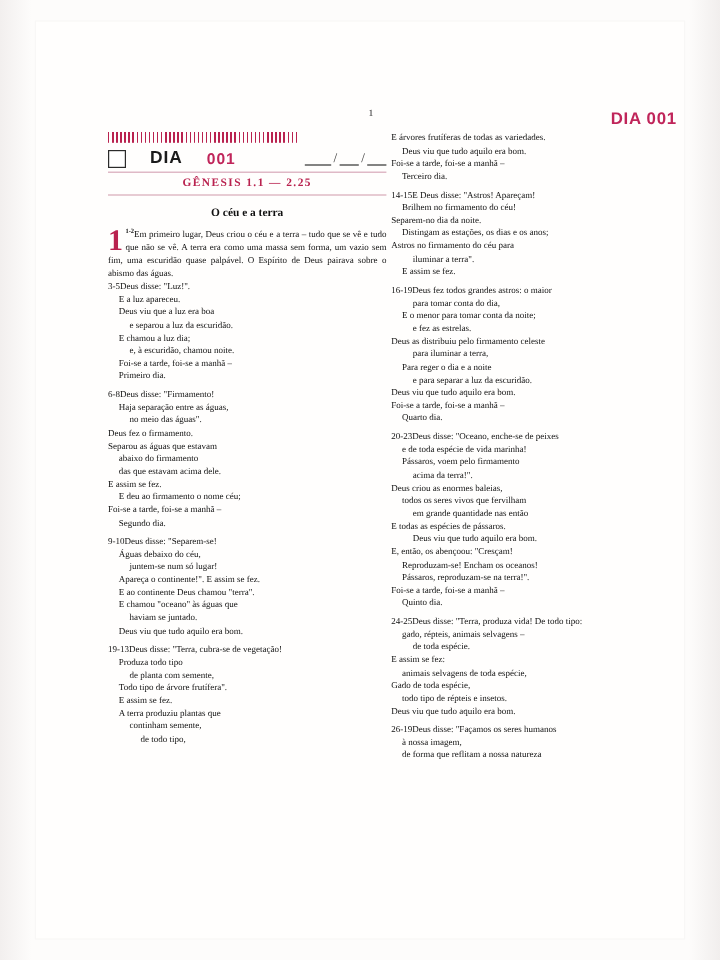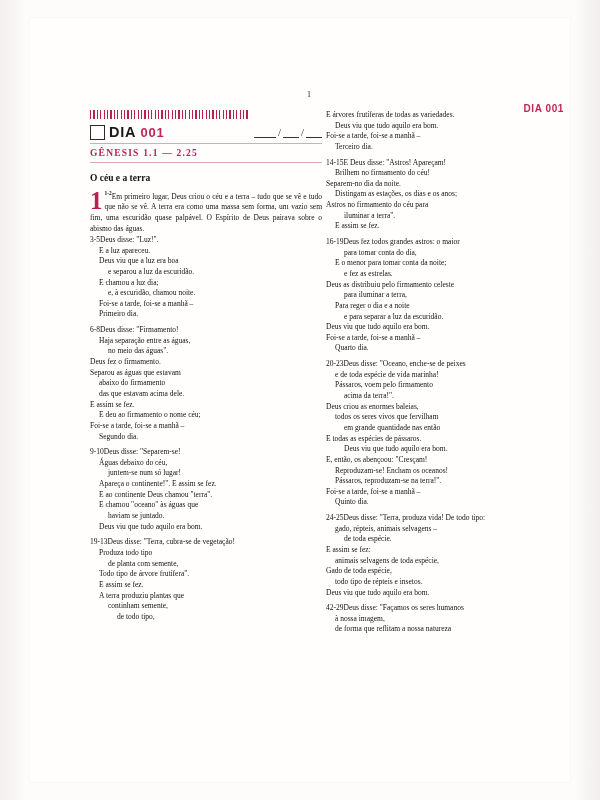--- a/index.html
+++ b/index.html
@@ -45,24 +45,23 @@
     left: 277px; top: 0;
     color: #1a1a1a;
     font-family: "Liberation Serif", serif;
     font-size: 8px;
   }
   .running-head .day {
     position: absolute;
     right: 6px; top: 0;
     color: #c0255a;
     font-weight: bold;
-    font-size: 10px;
+    font-size: 14px;
     letter-spacing: 0.6px;
     font-family: "Liberation Sans", sans-serif;
-    margin-top: 13px;
   }
 
   .columns {
     position: absolute;
     left: 0; top: 92px;
     width: 540px;
     height: 660px;
   }
   .col {
     position: absolute;
@@ -79,21 +78,21 @@
     background: repeating-linear-gradient(
       90deg,
       #b9224f 0px, #b9224f 1.2px,
       transparent 1.2px, transparent 3.4px
     );
     margin-bottom: 5px;
   }
   .day-row {
     display: flex;
     align-items: center;
-    gap: 4px;
+    gap: 20px;
     margin-bottom: 3px;
     justify-content: space-between;
   }
   .checkbox {
     width: 13px; height: 13px;
     border: 1.2px solid #2b2b2b;
     background: #fff;
     flex: 0 0 auto;
   }
   .day-label {
@@ -128,34 +127,35 @@
   }
   .blank.short { width: 16px; }
   .slash { color: #333; font-size: 11px; }
 
   .rule-thin {
     height: 1px;
     background: #d8a9b8;
     margin: 2px 0 0 0;
   }
   .reference {
+    text-align: center;
     font-family: "Liberation Serif", serif;
     font-size: 9.5px;
     font-weight: bold;
     letter-spacing: 1.2px;
     color: #b9224f;
     padding: 4px 0 4px 0;
   }
   .rule-thin2 {
     height: 1px;
     background: #d8a9b8;
     margin-bottom: 10px;
   }
   .section-title {
-    text-align: left;
+    text-align: center;
     font-size: 9.5px;
     font-weight: bold;
     color: #111;
     margin-bottom: 7px;
     font-family: "Liberation Serif", serif;
   }
   .poetry {
     font-size: 7.5px;
     line-height: 1.42;
     color: #121212;
@@ -343,21 +343,21 @@
           <span class="line ind1">gado, répteis, animais selvagens –</span>
           <span class="line ind2">de toda espécie.</span>
           <span class="line ind0">E assim se fez:</span>
           <span class="line ind1">animais selvagens de toda espécie,</span>
           <span class="line ind0">Gado de toda espécie,</span>
           <span class="line ind1">todo tipo de répteis e insetos.</span>
           <span class="line ind0">Deus viu que tudo aquilo era bom.</span>
         </div>
 
         <div class="poetry">
-          <span class="line ind0"><span class="vnum">42-29</span><span>Deus disse: "Façamos os seres humanos</span></span>
+          <span class="line ind0"><span class="vnum">26-19</span><span>Deus disse: "Façamos os seres humanos</span></span>
           <span class="line ind1">à nossa imagem,</span>
           <span class="line ind1">de forma que reflitam a nossa natureza</span>
         </div>
 
       </div>
     </div>
   </div>
 </div>
 
 </body></html>

